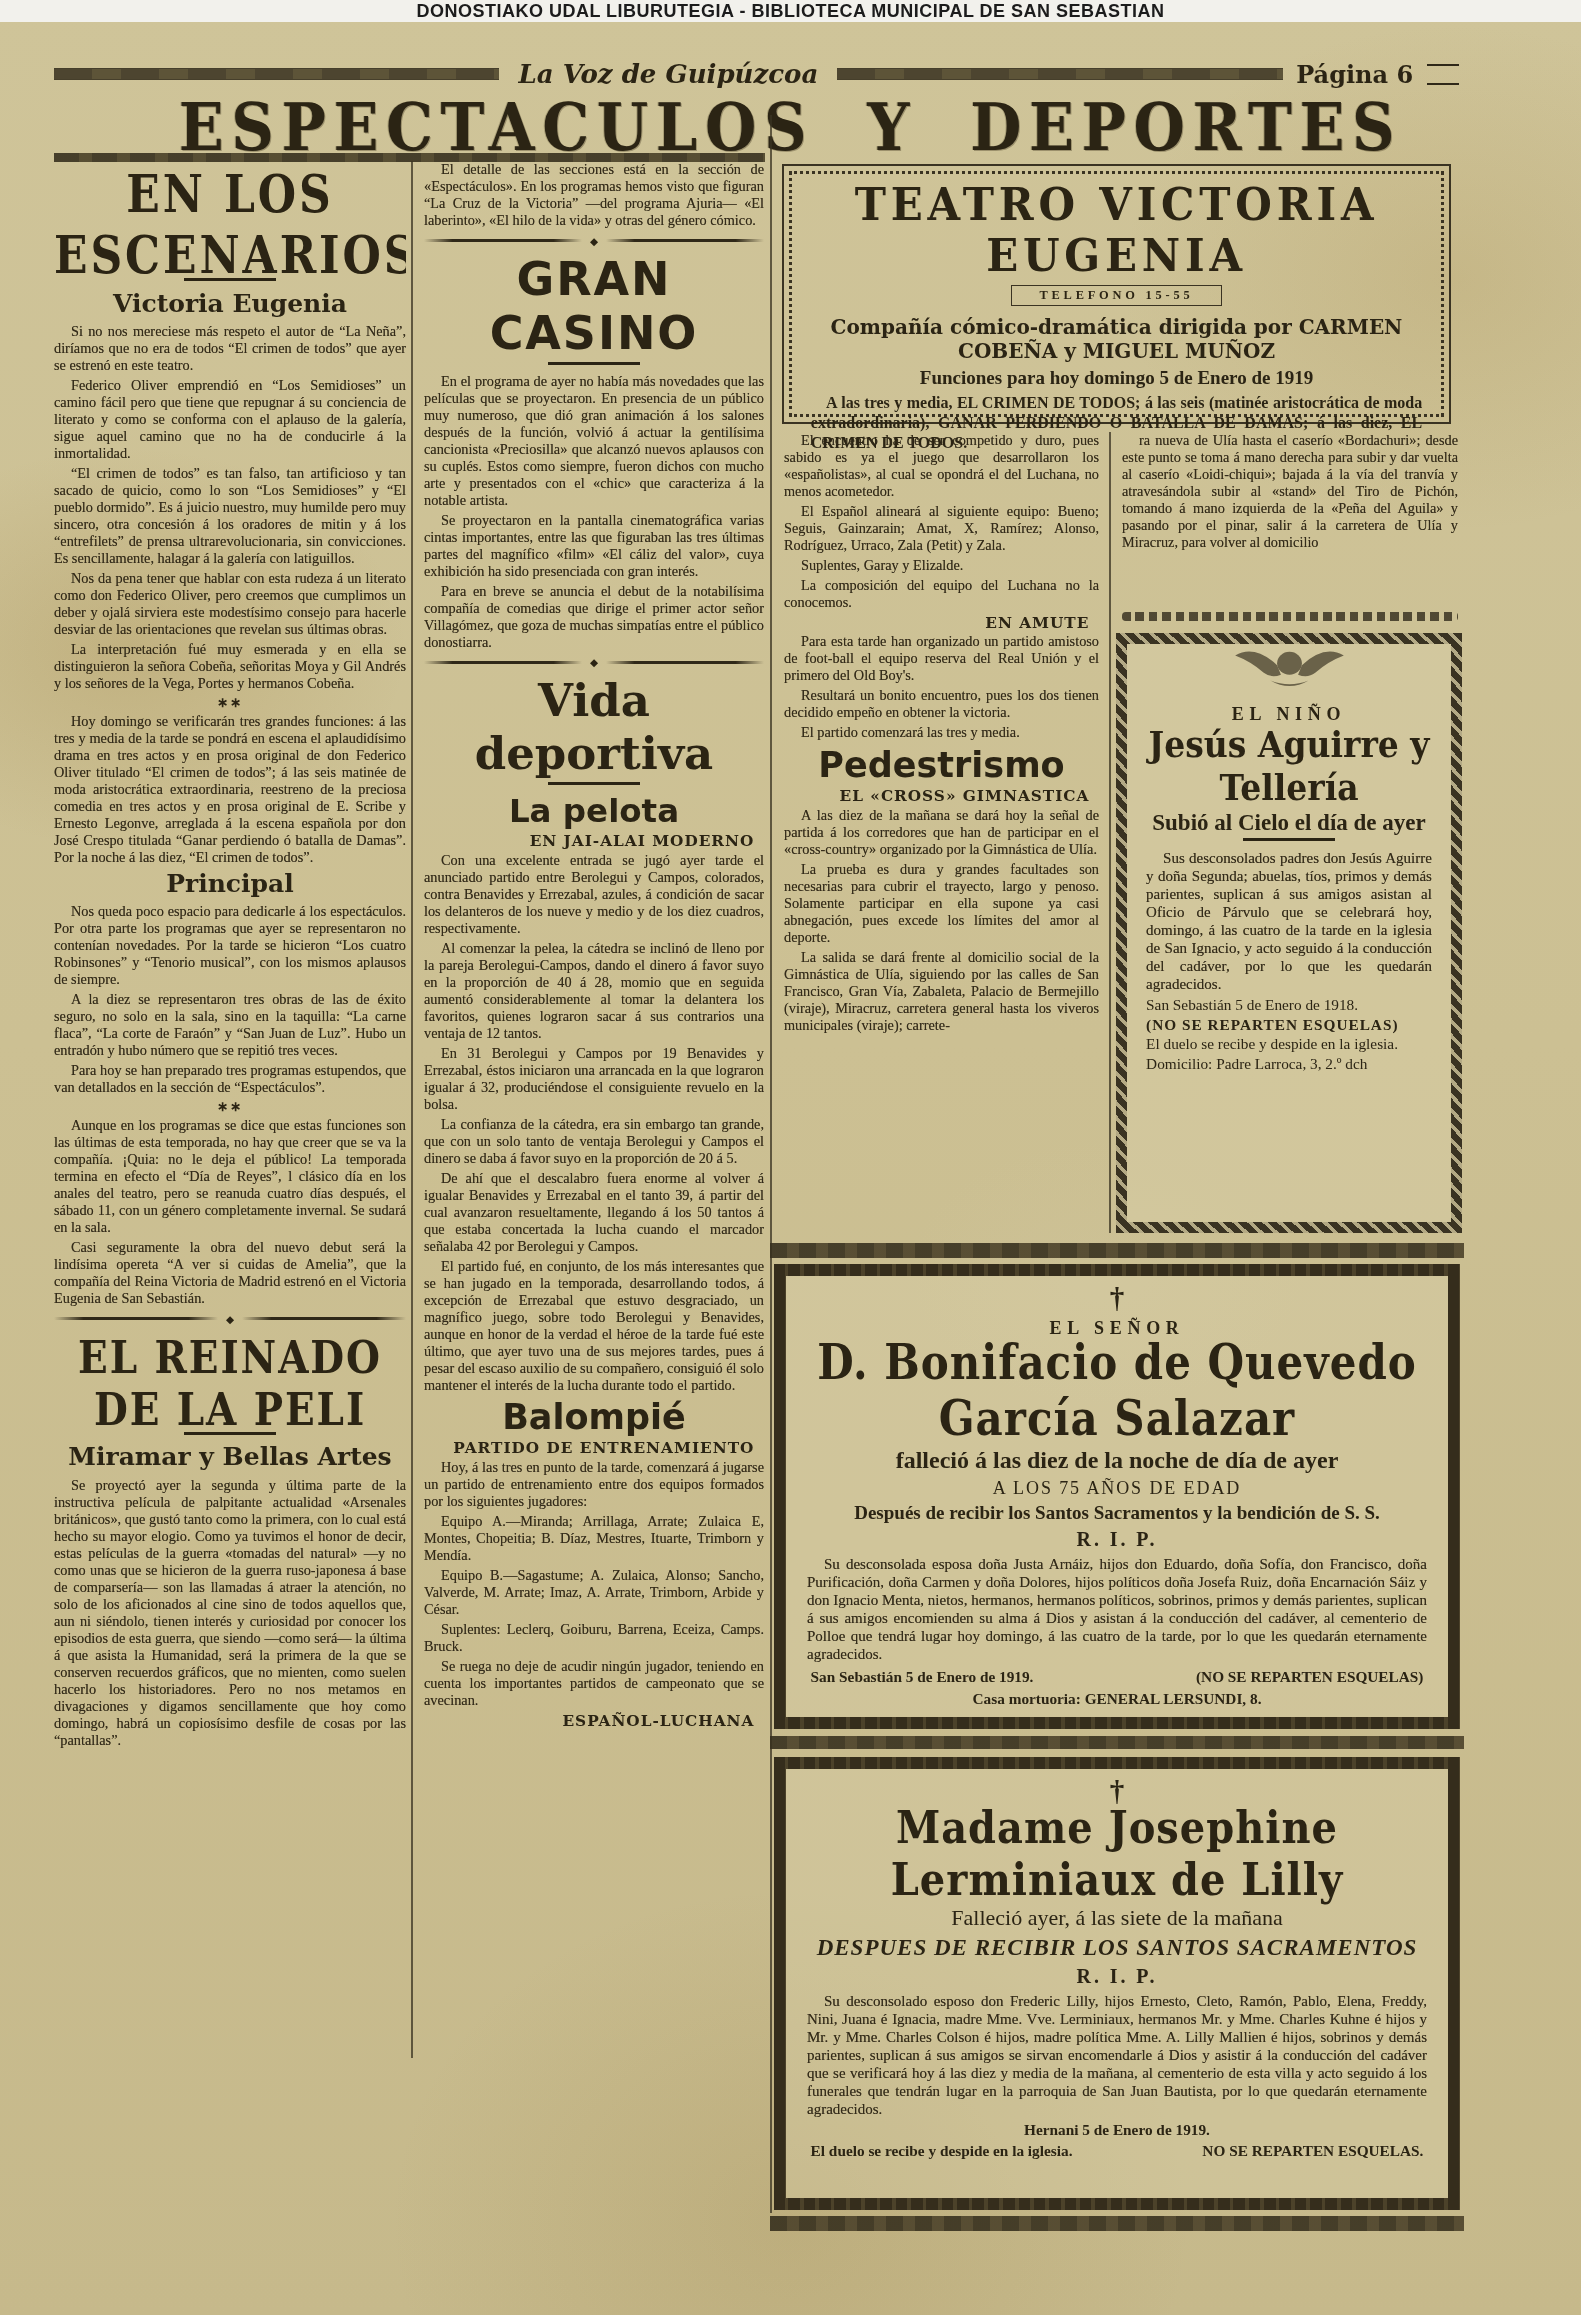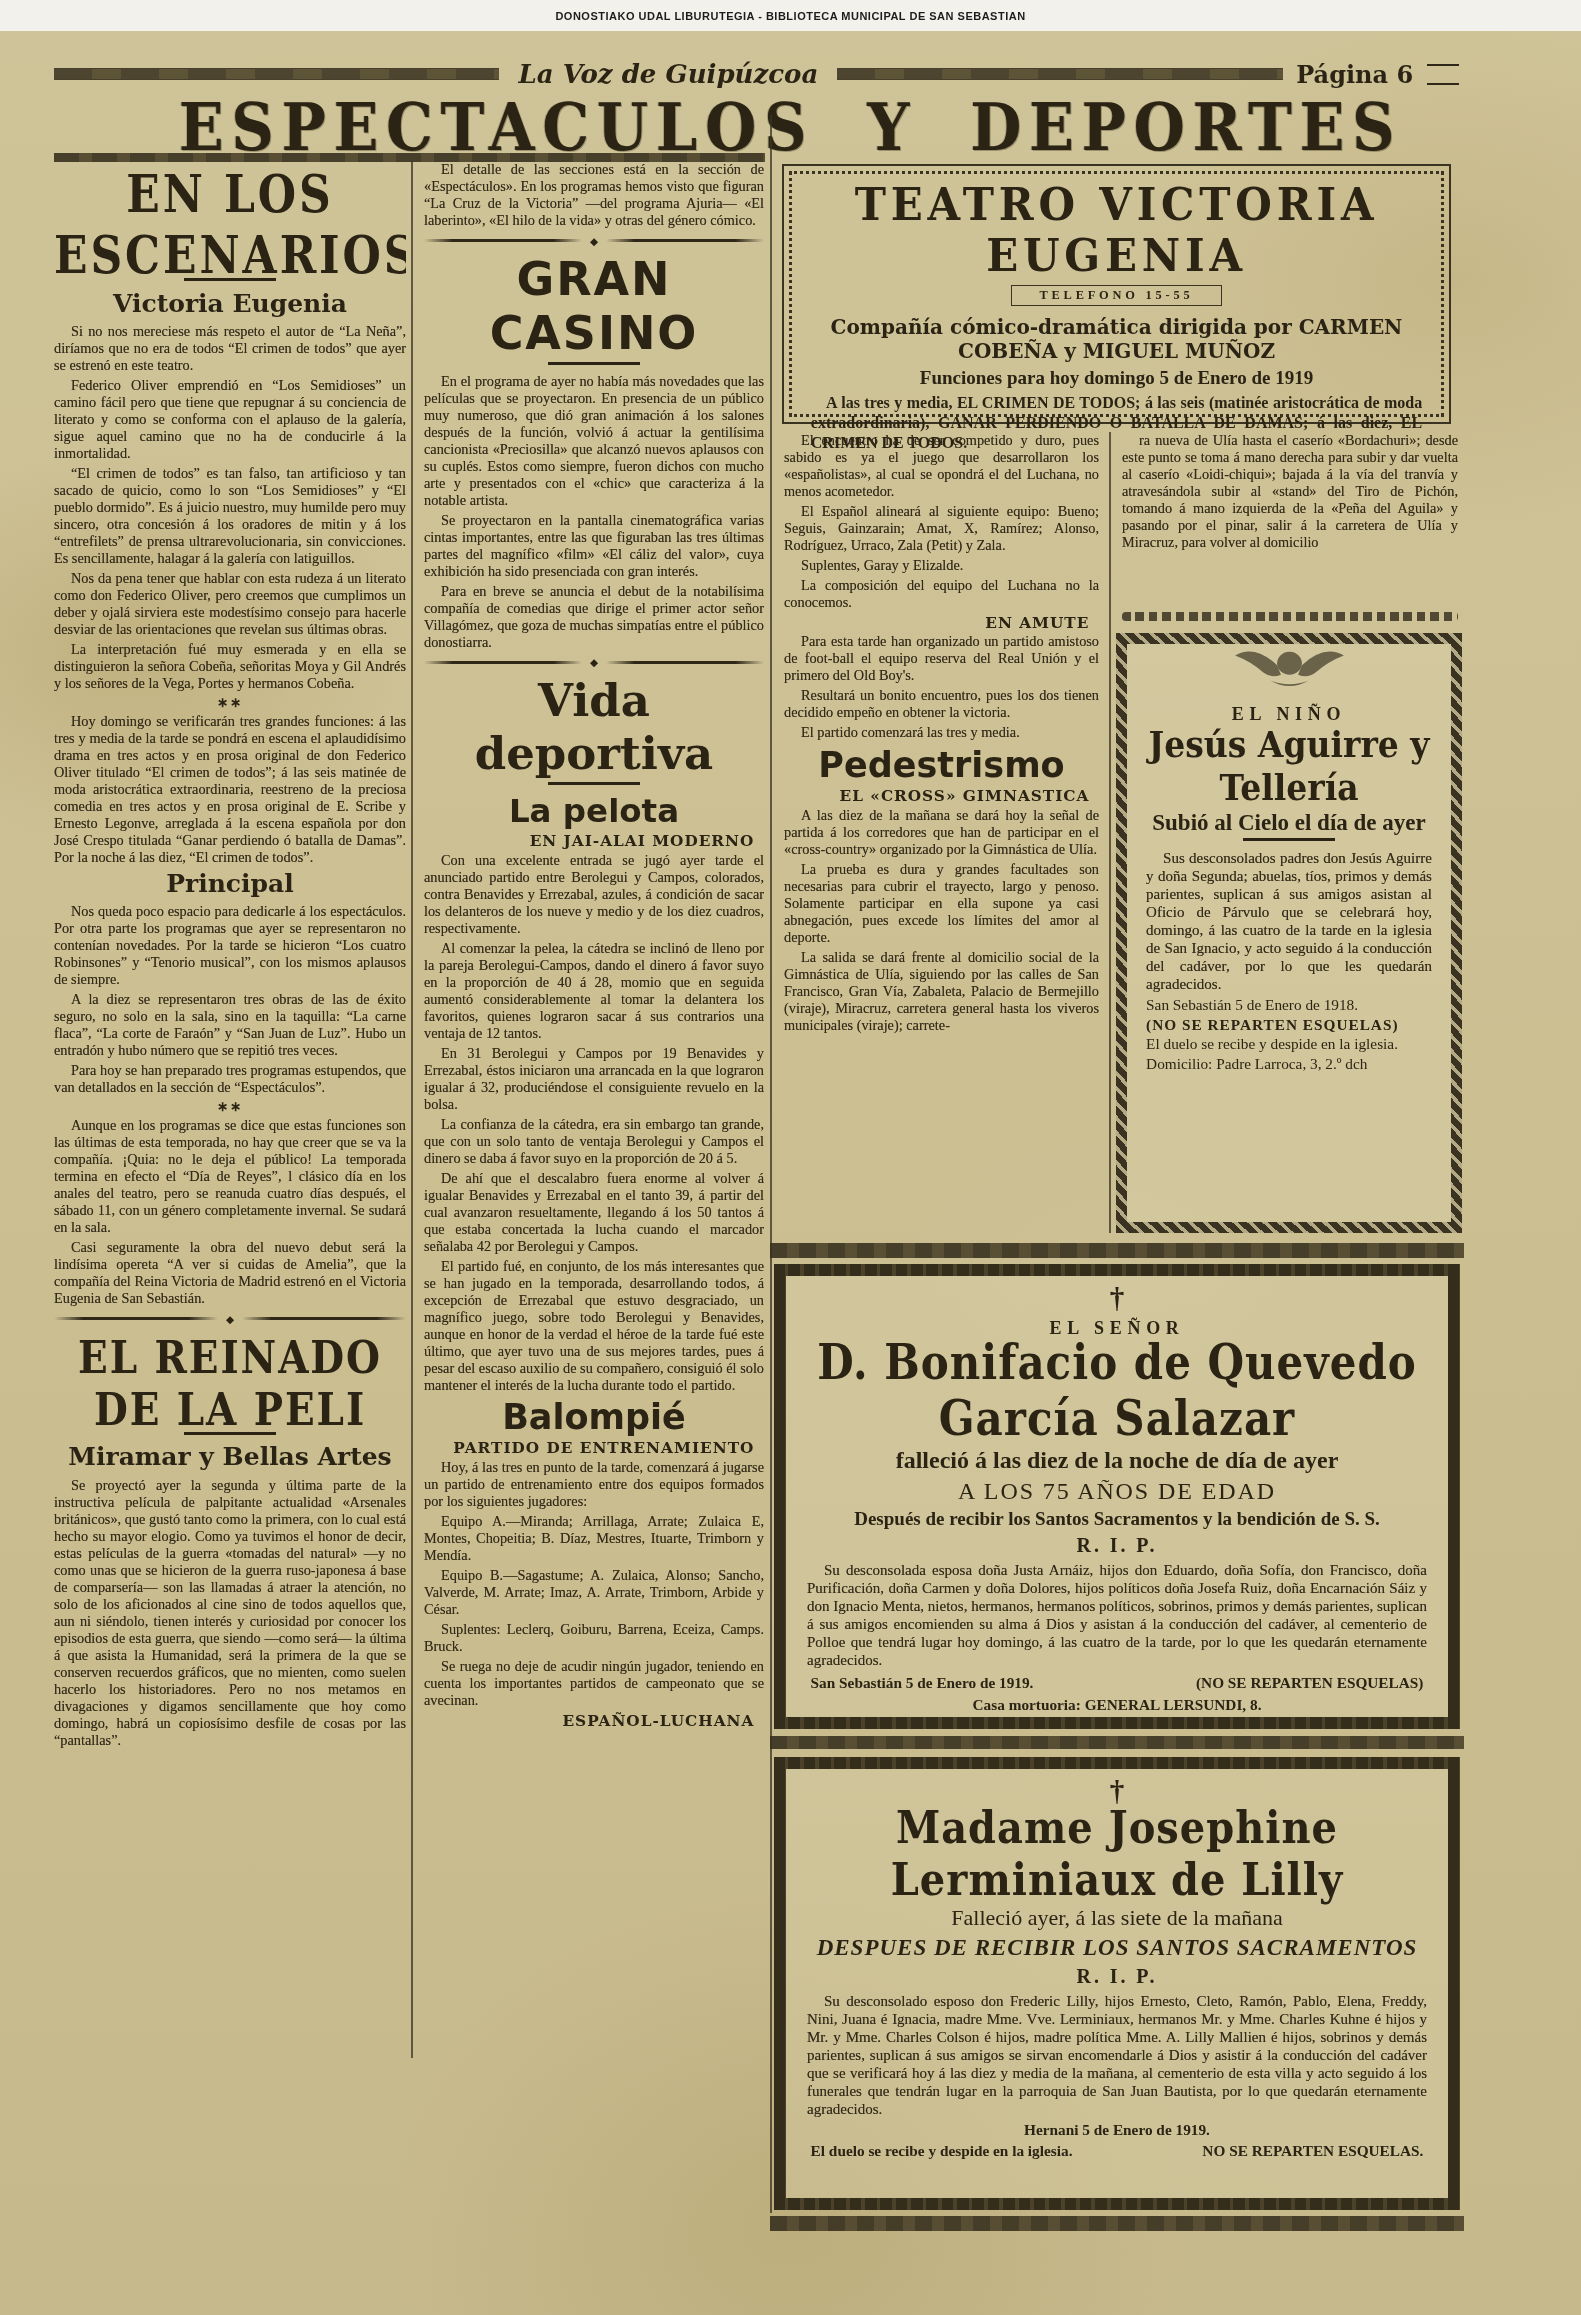--- a/index.html
+++ b/index.html
@@ -5,22 +5,22 @@
   html,body{margin:0;padding:0;background:#8a8070;}
   .page{position:relative;width:1581px;height:2315px;overflow:hidden;
     background-color:#cdc194;
     background-image:
       radial-gradient(ellipse 401px 287px at 8% 28%, rgba(150,118,52,.22), transparent 70%),
       radial-gradient(ellipse 478px 363px at 92% 12%, rgba(158,128,62,.18), transparent 70%),
       radial-gradient(ellipse 574px 478px at 50% 96%, rgba(140,112,50,.16), transparent 70%),
       radial-gradient(ellipse 287px 191px at 70% 55%, rgba(210,200,160,.25), transparent 70%),
       linear-gradient(180deg,#cfc499 0%, #ccc093 45%, #c6b98b 100%);
     font-family:"Liberation Serif",serif;color:#332b1a;}
-  .archive-strip{position:absolute;left:0;top:0;width:100%;height:31px;background:#f2f1ec;
-    color:#1c1c1c;font-family:"Liberation Sans",sans-serif;font-size:11px;font-weight:bold;
+  .archive-strip{position:absolute;left:0;top:0;width:100%;height:22px;background:#f2f1ec;
+    color:#1c1c1c;font-family:"Liberation Sans",sans-serif;font-size:18px;font-weight:bold;
     display:flex;align-items:center;justify-content:center;letter-spacing:0.5px;}
   
   .masthead{position:absolute;left:54px;top:54px;width:1405px;height:40px;display:flex;align-items:center;gap:13.4px;}
   .mast-rule{height:9.6px;flex:1;background:
      repeating-linear-gradient(90deg,#37301e 0 38px,#4a4128 38px 67px);
      border-top:1.9px solid #2f2818;border-bottom:1.9px solid #2f2818;opacity:.85;}
   .mast-title{font-family:"DejaVu Serif",serif;font-style:italic;font-weight:bold;
     font-size:26px;color:#2b2414;white-space:nowrap;padding:0 5.7px;}
   .mast-page{font-family:"DejaVu Serif",serif;font-weight:bold;font-size:24px;color:#2b2414;white-space:nowrap;}
   .mast-orn{width:32.5px;height:17px;border-top:2.9px solid #2f2818;border-bottom:2.9px solid #2f2818;}
@@ -74,21 +74,21 @@
   .obit-heavy{border:12.4px solid;border-image:repeating-linear-gradient(90deg,#352d1c 0 11.5px,#4c422a 11.5px 15.3px) 13;}
   .obit .cross{font-size:29px;font-weight:bold;color:#2b2414;line-height:1;margin-top:3.8px;}
   .obit .kicker{font-size:18px;font-weight:bold;letter-spacing:5.7px;color:#2b2414;margin:5.7px 0 1.9px;}
   .obit .name{font-family:"DejaVu Serif",serif;font-weight:bold;color:#2b2414;}
   .obit .body-wrap{text-align:left;padding:0 13.4px;}
   .obit .body-wrap .para{font-size:15px;line-height:18px;}
   .nino-name{font-size:33px;transform:scaleY(1.1);}
   .nino-sub{font-size:23px;font-weight:bold;color:#2b2414;margin:5.7px 0 1.9px;}
   .quevedo-name{font-size:42px;letter-spacing:1px;transform:scaleY(1.15);margin:1.9px 0 7.6px;}
   .quevedo-died{font-size:24px;font-weight:bold;color:#2b2414;margin:1.9px 0;}
-  .quevedo-age{font-size:24px;letter-spacing:1.9px;color:#2b2414;margin:3.8px 0;}
+  .quevedo-age{font-size:18px;letter-spacing:1.9px;color:#2b2414;margin:3.8px 0;}
   .quevedo-sac{font-size:19px;font-weight:bold;color:#2b2414;margin:1.9px 0;}
   .rip{font-size:20px;font-weight:bold;letter-spacing:2.9px;color:#2b2414;margin:3.8px 0;}
   .lilly-name{font-size:40px;letter-spacing:1px;transform:scaleY(1.1);margin:0 0 5.7px;}
   .lilly-died{font-size:22px;color:#2b2414;margin:1px 0;}
   .lilly-sac{font-size:23px;font-style:italic;font-weight:bold;letter-spacing:1px;color:#2b2414;margin:3.8px 0;}
   .obit-meta{display:flex;justify-content:space-between;padding:1.9px 17px;font-size:15.3px;font-weight:bold;color:#2b2414;}
   .obit-line{font-size:15.3px;color:#2b2414;margin:1.9px 0;}
   .cherub{opacity:.8;margin-top:-5.7px;}
 </style>
 </head>

